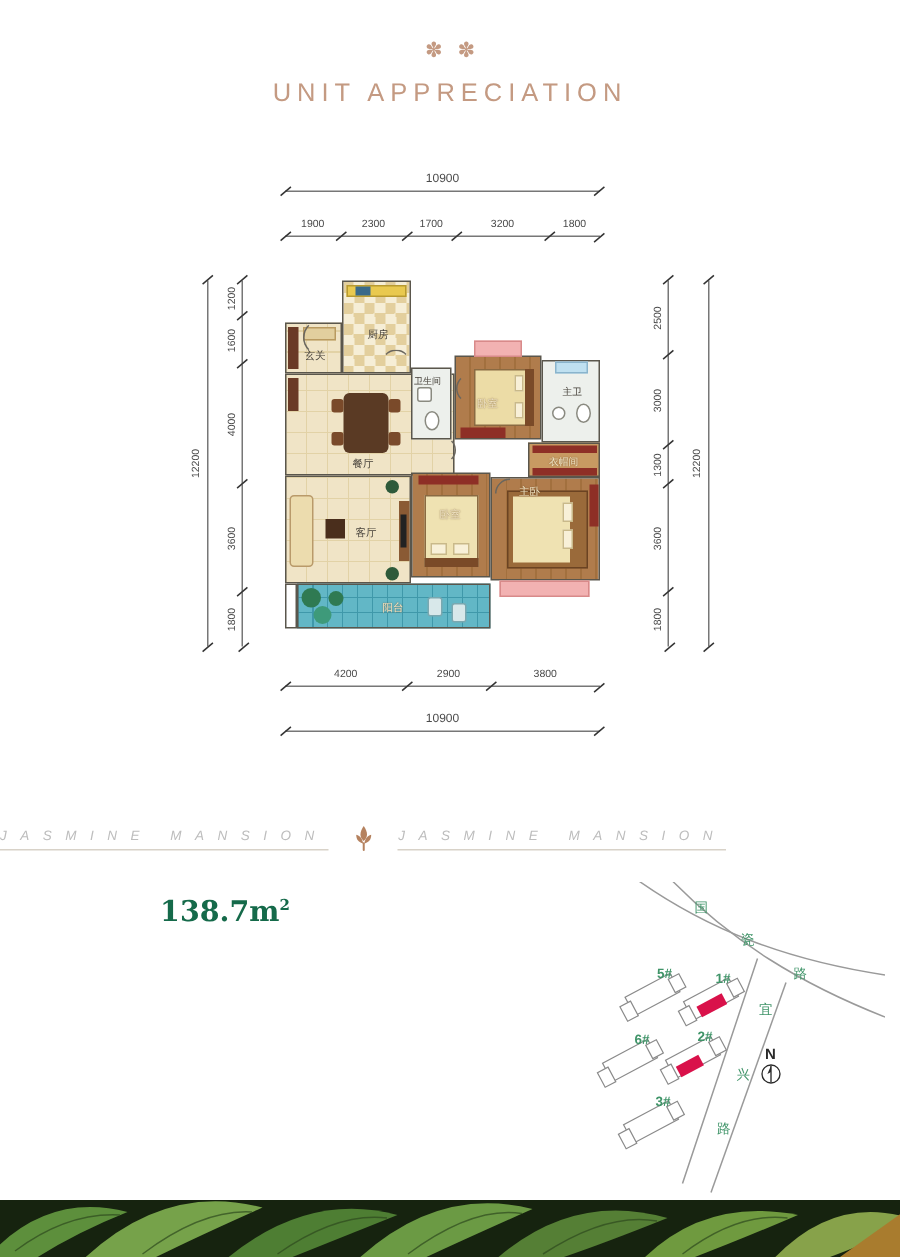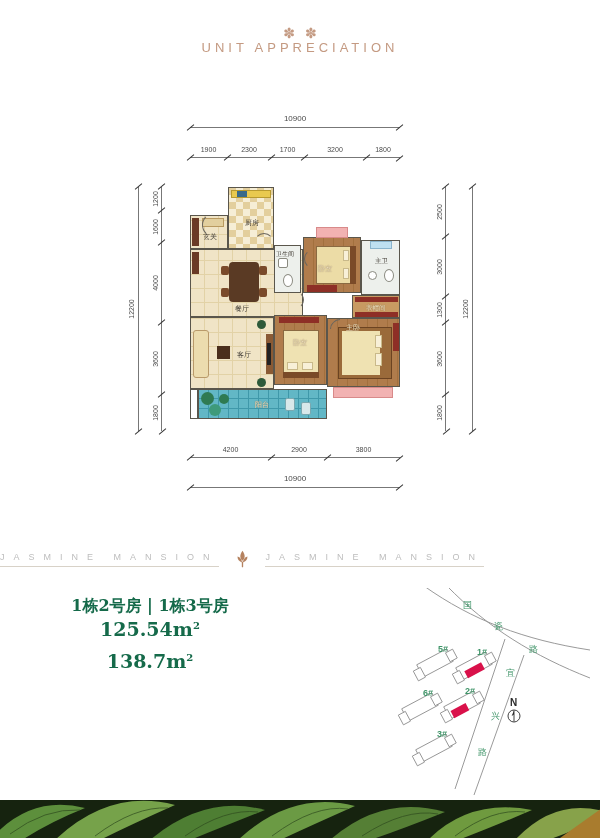--- a/index.html
+++ b/index.html
@@ -3,21 +3,21 @@
 <meta charset="utf-8">
 <style>
   html,body{margin:0;padding:0;background:#fff;}
   .page{position:relative;width:600px;height:838px;background:#fff;overflow:hidden;
         font-family:"Liberation Sans",sans-serif;}
   
   .header{position:absolute;top:26px;left:0;width:600px;text-align:center;color:var(--accent,#c49a82);}
   .title-row{display:flex;align-items:center;justify-content:center;gap:10px;}
   .orn{font-size:14px;line-height:1;}
   .title{margin:0;font-family:"DejaVu Serif",serif;font-weight:400;font-size:30px;letter-spacing:4px;}
-  .subtitle{margin-top:0;font-size:13px;letter-spacing:4px;color:var(--accent,#c49a82);}
+  .subtitle{margin-top:12px;font-size:17px;letter-spacing:4px;color:var(--accent,#c49a82);}
   
   .dim,.dimrow,.vcol,.vtotal{position:absolute;color:var(--dim,#4a4a4a);}
   .htotal{border-bottom:1px solid #777;height:13px;text-align:center;font-size:8px;}
   .htotal::before,.htotal::after,.hseg::before,.dimrow::after,
   .vseg::before,.vcol::after,.vtotal::before,.vtotal::after{
     content:"";position:absolute;background:#333;}
   .htotal::before{left:-4px;bottom:-1px;width:9px;height:1px;transform:rotate(-40deg);}
   .htotal::after{right:-4px;bottom:-1px;width:9px;height:1px;transform:rotate(-40deg);}
   .dimrow{display:flex;height:12px;}
   .hseg{position:relative;border-bottom:1px solid #777;height:12px;text-align:center;font-size:7px;box-sizing:border-box;}
@@ -44,21 +44,21 @@
   .floor-wood{background:repeating-linear-gradient(90deg,#b07c4c 0 9px,#a2703e 9px 10px);}
   .floor-bath{background:#edf0ec;}
   .floor-balcony{background:
       repeating-linear-gradient(0deg,transparent 0 9px,#3f98aa 9px 10px),
       repeating-linear-gradient(90deg,transparent 0 9px,#3f98aa 9px 10px),#62b7c6;}
   .bay{position:absolute;background:#f2b2b2;border:1px solid #d88a8a;box-sizing:border-box;z-index:2;}
   .furn{position:absolute;box-sizing:border-box;z-index:2;}
   .arc{position:absolute;border:1px solid transparent;border-left-color:#6a665e;border-radius:50%;z-index:3;}
   
   .wm{position:absolute;top:548px;left:0;width:484px;display:flex;align-items:center;
-      justify-content:center;gap:16px;}
+      justify-content:center;gap:16px;font-style:italic;}
   .wm-text{font-size:9px;letter-spacing:9px;color:var(--watermark,#bdbdbd);
       border-bottom:1px solid #d8d2c8;padding-bottom:4px;white-space:nowrap;}
   
   .units{position:absolute;left:30px;top:596px;width:240px;text-align:center;
          color:var(--unit_green,#156a4a);font-family:"DejaVu Serif",serif;font-weight:bold;}
   .unit-name{font-size:16px;}
   .unit-area{font-size:19px;margin-top:1px;}
   .unit-area sup{font-size:10px;}
   .unit-block + .unit-block{margin-top:10px;}
   
@@ -251,24 +251,20 @@
         <path d="M9 1 C5.5 6 5.5 10 9 13 C12.5 10 12.5 6 9 1 Z"></path>
         <path d="M3 8 C3 12 5 14 8.5 15 C8 11.5 6.5 9 3 8 Z"></path>
         <path d="M15 8 C15 12 13 14 9.5 15 C10 11.5 11.5 9 15 8 Z"></path>
         <rect x="8.2" y="14" width="1.6" height="7" rx="0.8"></rect>
       </g>
     </svg>
     <span class="wm-text">JASMINE MANSION</span>
   </div>
 
   <div class="units">
-    <div class="unit-block">
-      <div class="unit-name">1栋2号房 | 1栋3号房</div>
-      <div class="unit-area"><span>125.54m</span><sup>2</sup></div>
-    </div>
     <div class="unit-block">
       <div class="unit-area"><span>138.7m</span><sup>2</sup></div>
     </div>
   </div>
 
   <svg class="siteplan" width="218" height="214" viewBox="0 0 218 214">
     <g stroke="#9a9a9a" stroke-width="1" fill="none">
       <path d="M52,-2 C100,32 152,52 218,62"></path>
       <path d="M75,-2 C116,40 162,68 218,90"></path>
       <path d="M133,51 L83,201"></path>

